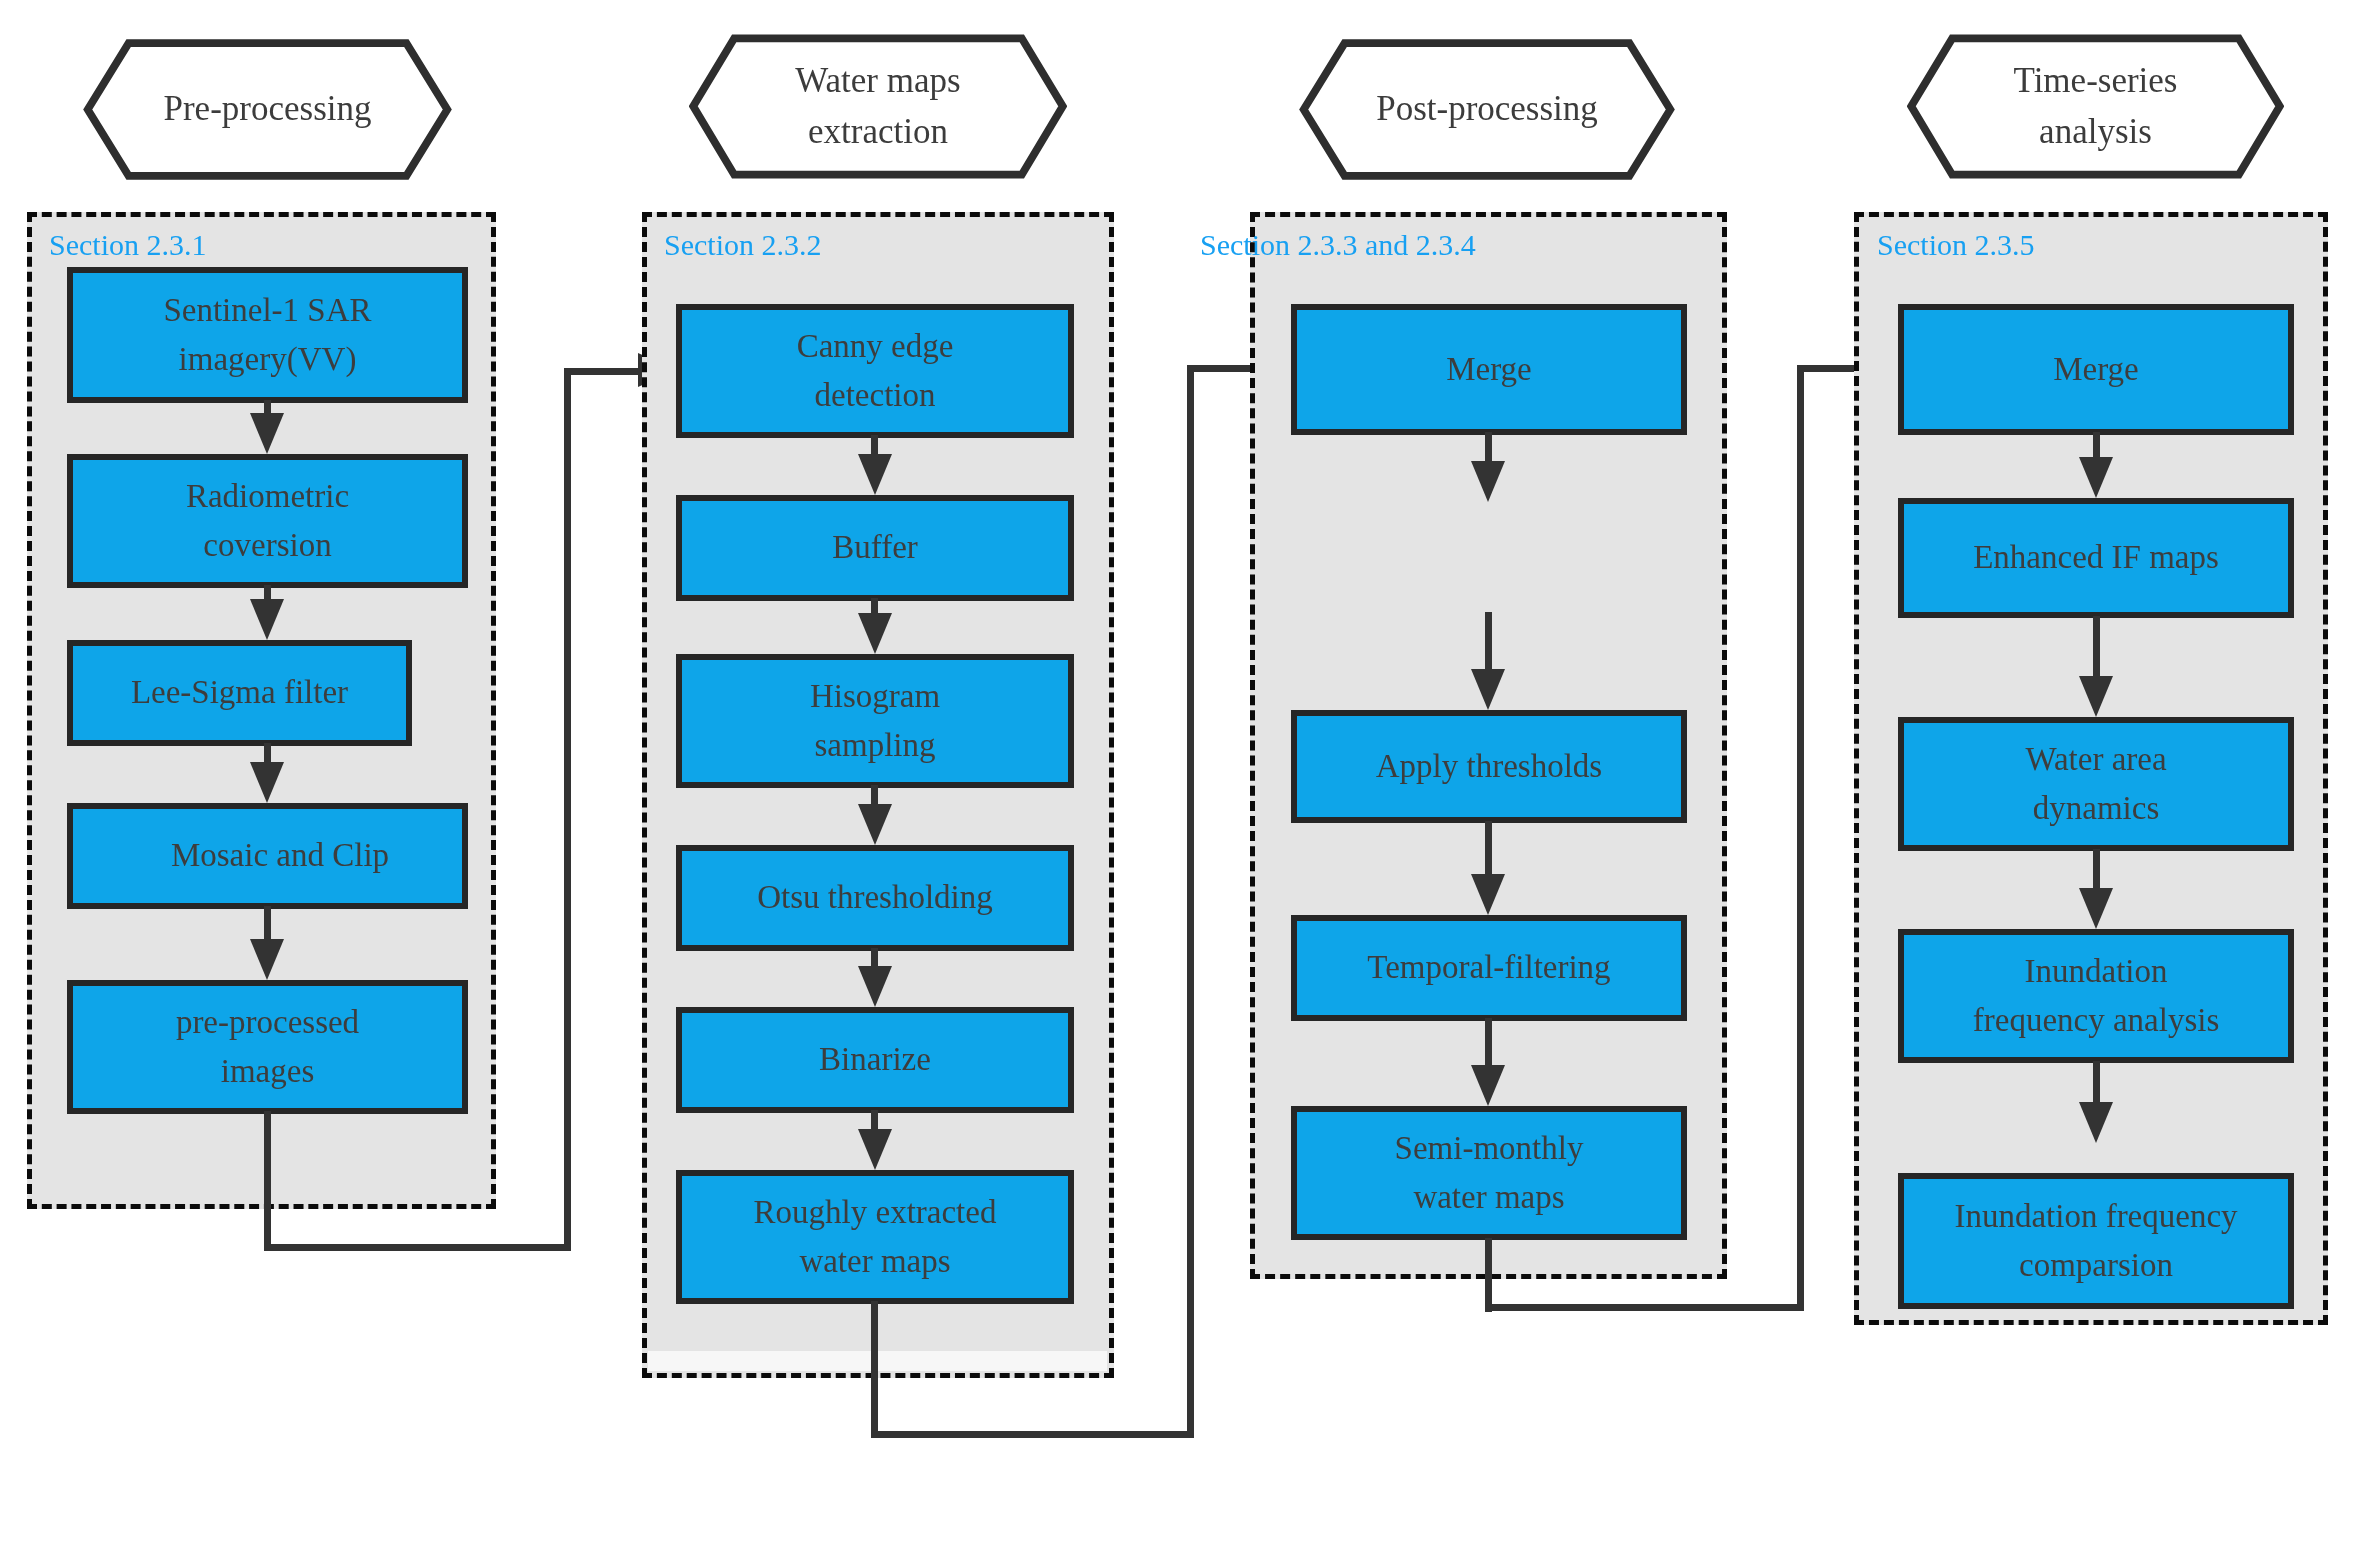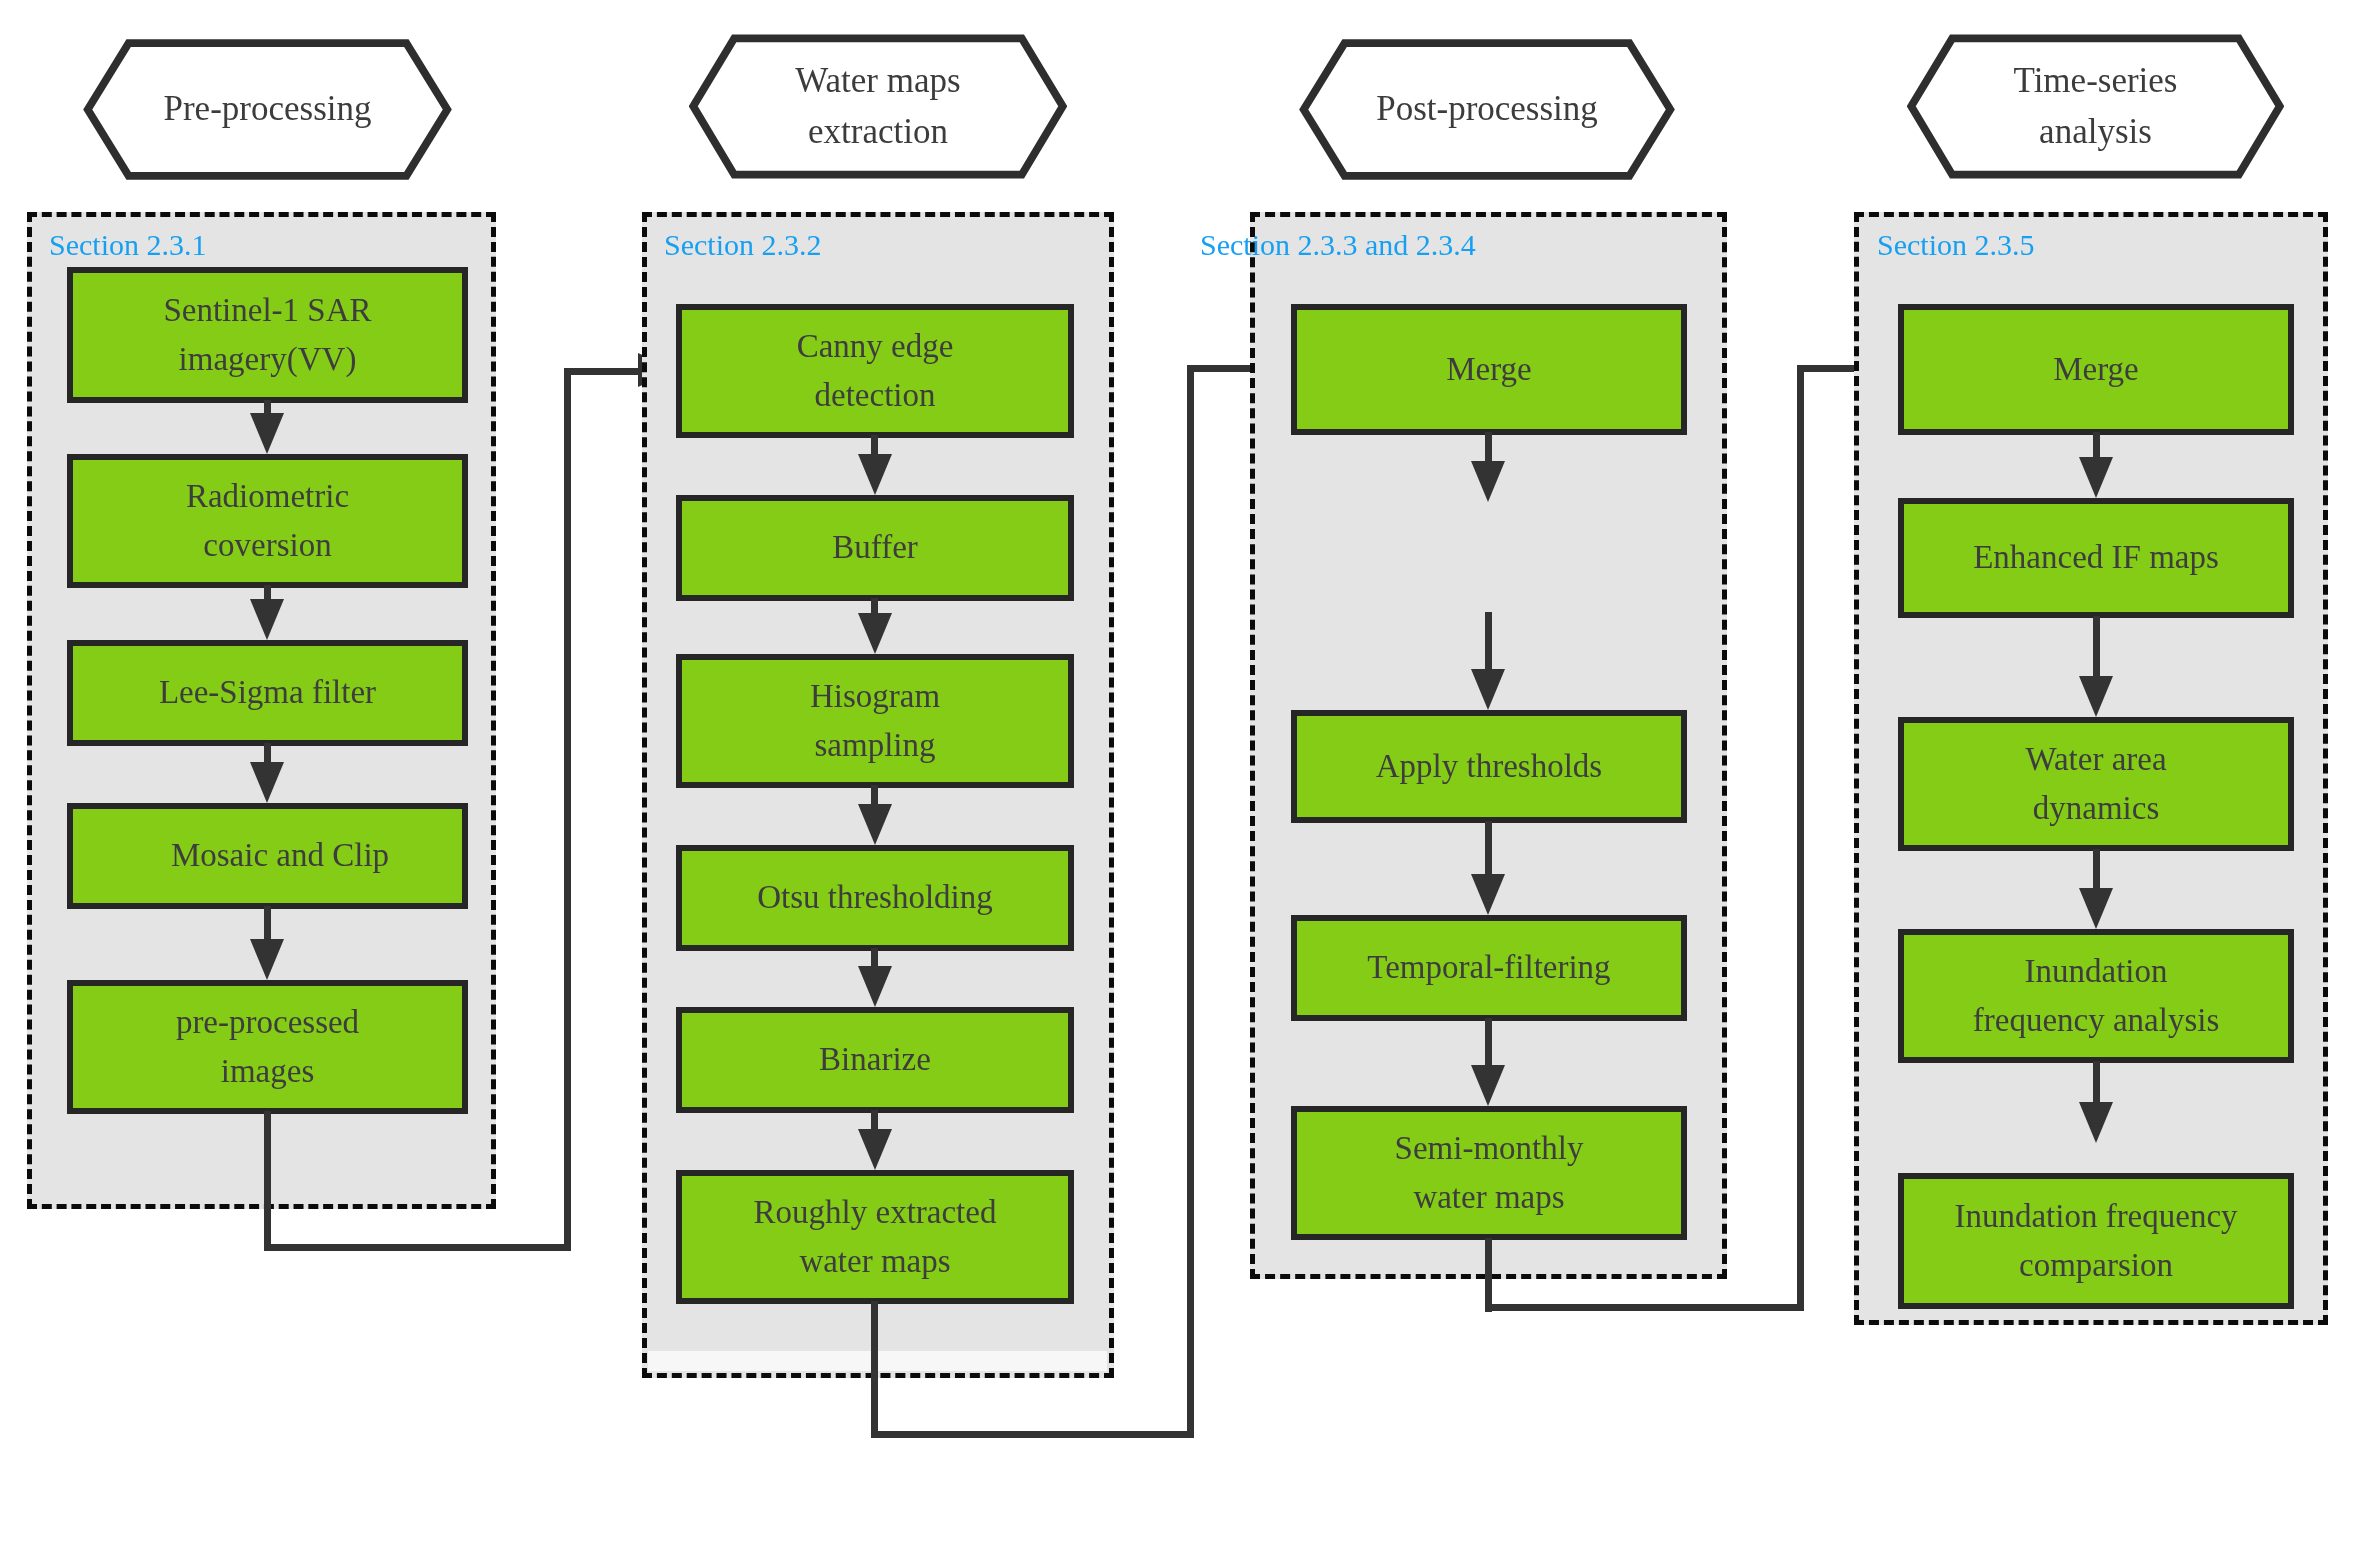--- a/index.html
+++ b/index.html
@@ -24,21 +24,21 @@
     border:5px dashed #0b0b0b;
     box-sizing:border-box;
   }
   .section-label{
     position:absolute;
     font-size:30px;
     color:#17a0f2;
   }
   .pbox{
     position:absolute;
-    background:#84cc16;
+    background:#0ea5e9;
     border:6.4px solid #262626;
     box-sizing:border-box;
     display:flex;align-items:center;justify-content:center;
     text-align:center;
     font-size:33px;color:#3d3d3d;
     white-space:pre-line;line-height:1.5;
   }
   .stem{position:absolute;background:#333333;}
   .ahead-down{
     position:absolute;width:0;height:0;
@@ -93,21 +93,21 @@
   <div class="section-label" style="left:49px;top:228px;">Section 2.3.1</div>
 
   <div class="pbox" style="left:67px;top:267px;width:401px;height:136px;">Sentinel-1 SAR
 imagery(VV)</div>
   <div class="stem" style="left:264px;top:400px;width:7px;height:14px;"></div>
   <div class="ahead-down" style="left:250px;top:413px;"></div>
   <div class="pbox" style="left:67px;top:454px;width:401px;height:134px;">Radiometric
 coversion</div>
   <div class="stem" style="left:264px;top:585px;width:7px;height:15.5px;"></div>
   <div class="ahead-down" style="left:250px;top:599px;"></div>
-  <div class="pbox" style="left:67px;top:640px;width:401px;height:106px;">Lee-Sigma filter</div>
+  <div class="pbox" style="left:67px;top:640px;width:345px;height:106px;">Lee-Sigma filter</div>
   <div class="stem" style="left:264px;top:743px;width:7px;height:20px;"></div>
   <div class="ahead-down" style="left:250px;top:762px;"></div>
   <div class="pbox" style="left:67px;top:803px;width:401px;height:106px;padding-left:25px;">Mosaic and Clip</div>
   <div class="stem" style="left:264px;top:906px;width:7px;height:34px;"></div>
   <div class="ahead-down" style="left:250px;top:939px;"></div>
   <div class="pbox" style="left:67px;top:980px;width:401px;height:134px;">pre-processed
 images</div>
 
   <div class="stem" style="left:264px;top:1111px;width:7px;height:140px;"></div>
   <div class="stem" style="left:264px;top:1244px;width:307px;height:7px;"></div>

